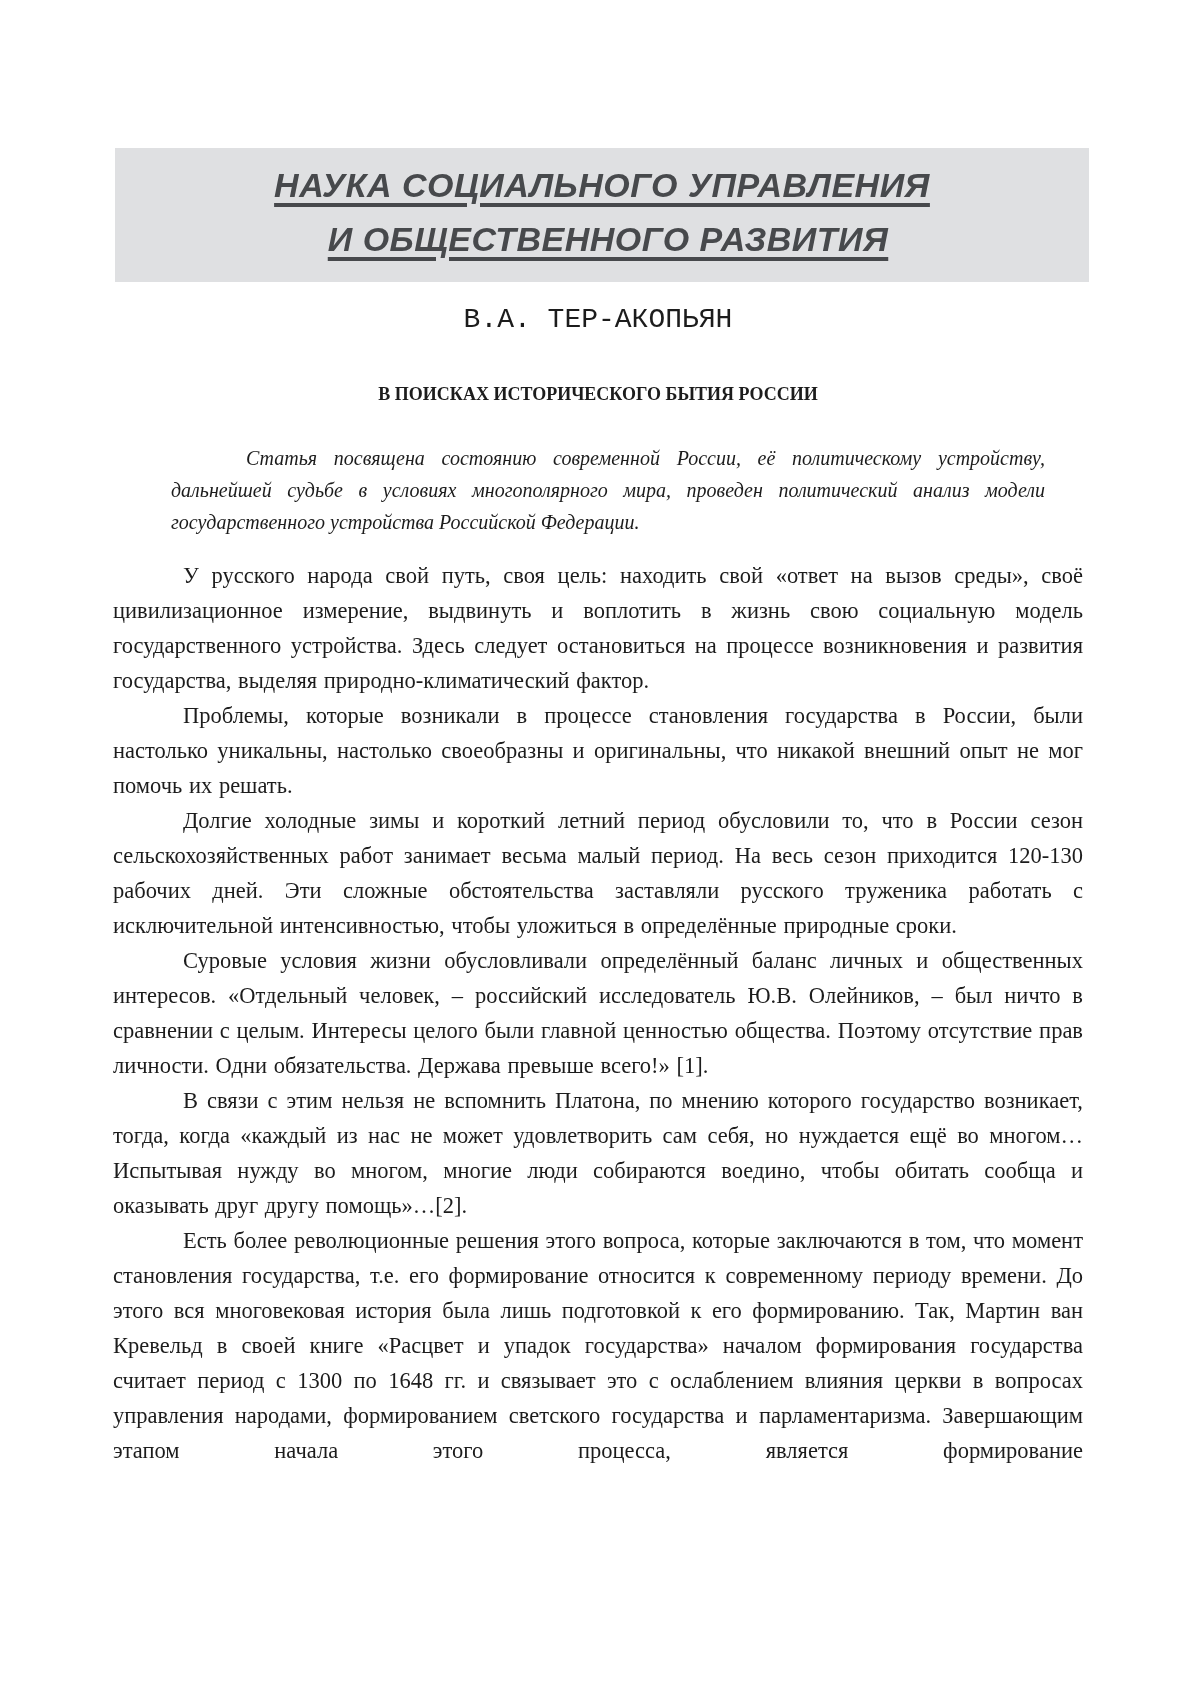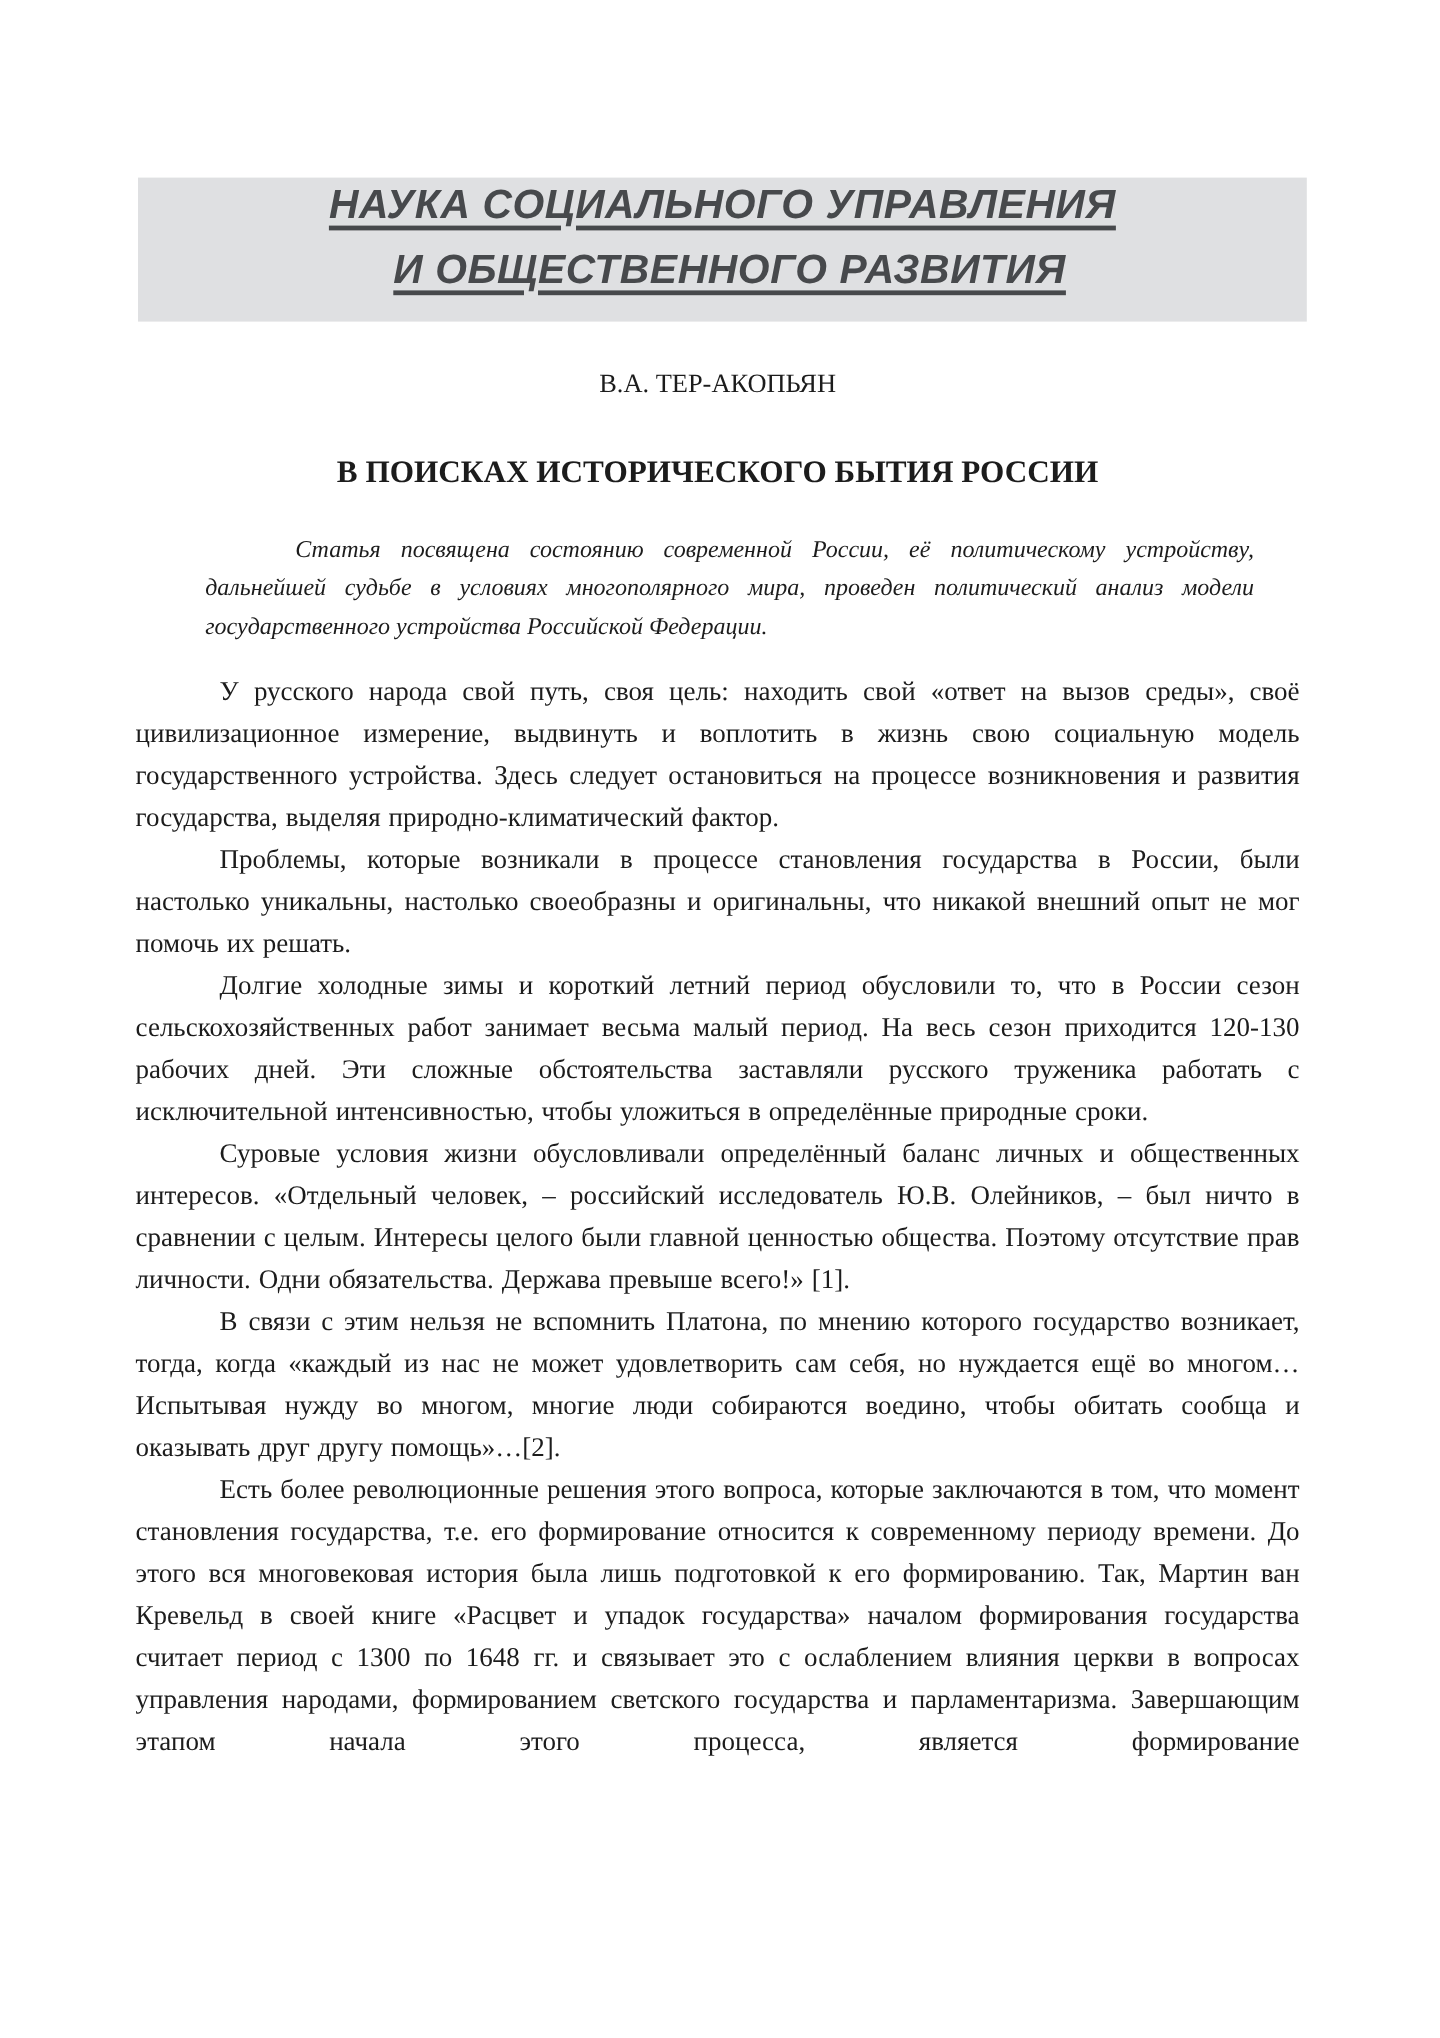--- a/index.html
+++ b/index.html
@@ -15,21 +15,21 @@
     overflow: hidden;
   }
   
   .banner {
     position: absolute;
     left: 115px;
     top: 148px;
     width: 974px;
     background: #dfe0e2;
     text-align: center;
-    padding: 0 0 20px 0;
+    padding: 14px 0 20px 0;
   }
   .banner-line {
     display: inline-block;
     font-family: "Liberation Sans", sans-serif;
     font-weight: bold;
     font-style: italic;
     font-size: 34px;
     line-height: 46px;
     color: #47494c;
     letter-spacing: 0.5px;
@@ -48,28 +48,29 @@
   }
   .udc {
     margin-top: 38px;
     padding-left: 75px;
     font-size: 21px;
     line-height: 26px;
   }
   .author {
     margin-top: 44px;
     text-align: center;
-    font-size: 22px;
+    font-size: 28px;
     line-height: 28px;
+    font-family: Liberation Mono, monospace;
   }
   .title {
     margin-top: 45px;
     text-align: center;
     font-weight: bold;
-    font-size: 26px;
+    font-size: 18px;
     line-height: 30px;
   }
   .abstract-block {
     margin: 33px 38px 0 58px;
   }
   .abstract {
     font-style: italic;
     font-size: 20px;
     line-height: 32px;
     text-align: justify;

